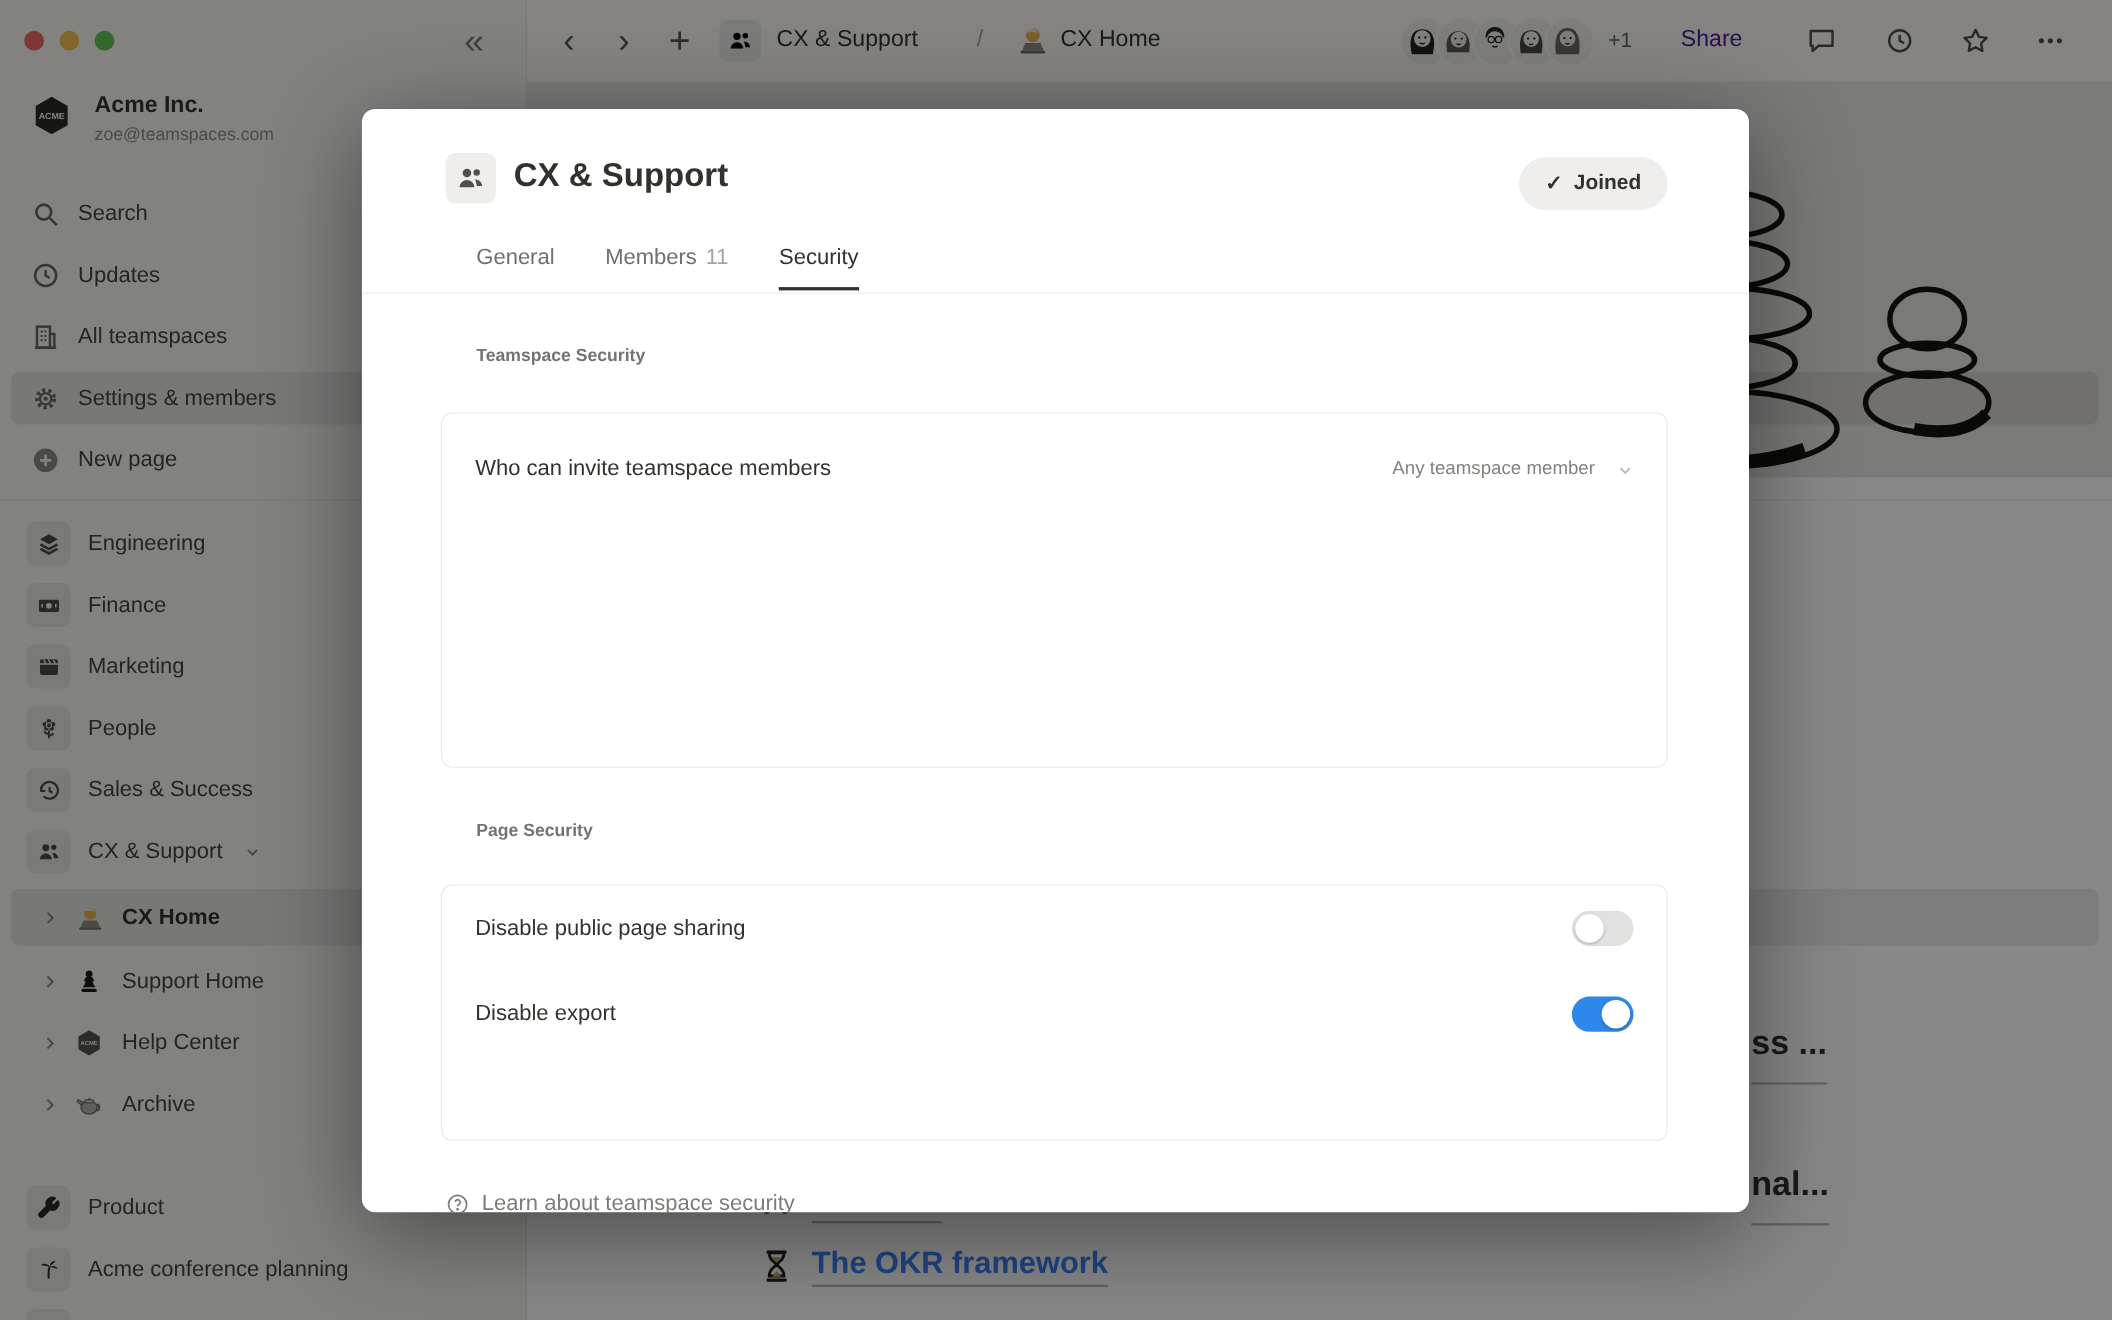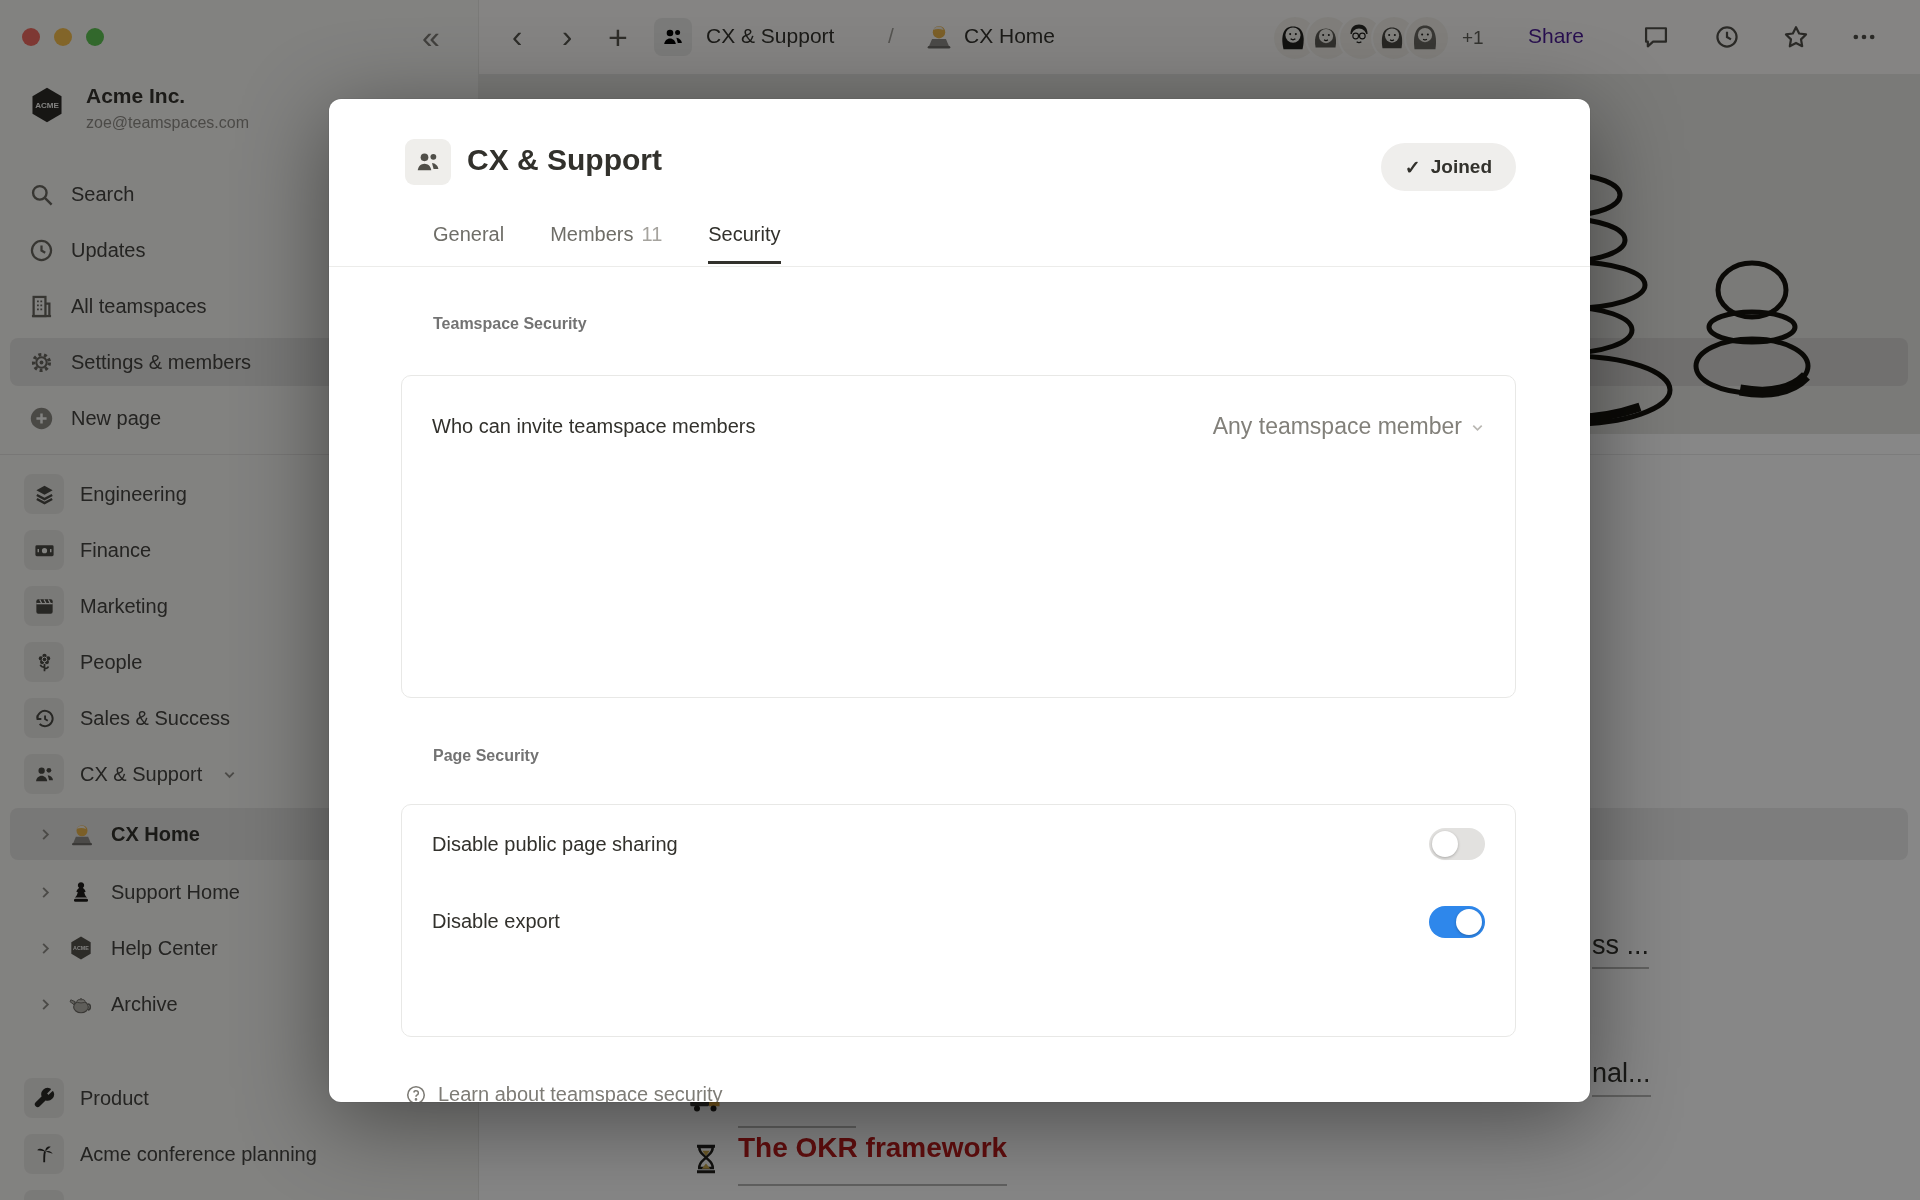--- a/index.html
+++ b/index.html
@@ -46,24 +46,24 @@
   .sicon{width:27px;height:27px;color:#68665f;flex:none}
   .chip{width:40px;height:40px;border-radius:8px;background:rgba(0,0,0,.06);flex:none;
         display:flex;align-items:center;justify-content:center;color:#4b4a44;margin-left:-4px}
   .slabel{font-size:20px;font-weight:500;color:#454440;white-space:nowrap}
   .tchev{width:15px;height:15px;color:#8f8d87;flex:none;margin-right:-2px}
   .pemoji{width:28px;height:28px;flex:none}
   .sdivider{position:absolute;left:0;right:0;top:454px;height:1px;background:rgba(0,0,0,.08)}
 
   
   .bglink{position:absolute;display:flex;align-items:center;gap:14px}
-  .bglink .txt{font-size:28px;font-weight:600;color:#b91c1c;
-               border-bottom:2px solid rgba(50,49,44,.35);padding-bottom:20px;white-space:nowrap}
-  .trunc{position:absolute;font-size:27px;font-weight:400;color:#32312c;
-         border-bottom:2px solid rgba(50,49,44,.35);padding-bottom:6px;white-space:nowrap}
+  .bglink .txt{font-size:28px;font-weight:600;color:#3b82f6;
+               border-bottom:2px solid rgba(50,49,44,.35);padding-bottom:4px;white-space:nowrap}
+  .trunc{position:absolute;font-size:31px;font-weight:700;color:#32312c;
+         border-bottom:2px solid rgba(50,49,44,.35);padding-bottom:18px;white-space:nowrap}
 
   
   #overlay{position:absolute;inset:0;background:rgba(0,0,0,.47);z-index:5}
   #modal{position:absolute;left:329px;top:99px;width:1261px;height:1003px;background:#fff;
          border-radius:12px;z-index:10;overflow:hidden;
          box-shadow:0 18px 90px rgba(0,0,0,.45),0 0 0 1px rgba(0,0,0,.04)}
   .m-chip{position:absolute;left:76px;top:40px;width:46px;height:46px;border-radius:9px;
           background:#efeeeb;display:flex;align-items:center;justify-content:center;color:#504f49}
   .m-title{position:absolute;left:138px;top:44px;font-size:30px;font-weight:700;color:#32312c}
   .joined{position:absolute;right:74px;top:44px;height:48px;padding:0 24px;border-radius:24px;
@@ -75,21 +75,21 @@
   .tab .cnt{color:#a5a39e}
   .tab.active{color:#32312c;font-weight:500;border-bottom-color:#32312c}
   .tabline{position:absolute;left:0;right:0;top:167px;height:1px;background:#ececea}
 
   .m-h{position:absolute;left:104px;font-size:16px;font-weight:700;color:#737373}
   .card{position:absolute;left:72px;right:74px;border:1px solid #e8e8e6;border-radius:10px;
         box-sizing:border-box;display:flex;flex-direction:column;padding:0 30px}
   .mrow{display:flex;align-items:center;justify-content:space-between}
   .mrow-title{font-size:20px;color:#32312c}
   .mrow-sub{font-size:17px;color:#8a8882;margin-top:9px}
-  .mval{font-size:23px;color:#82807a;display:flex;align-items:center;gap:8px;white-space:nowrap}
+  .mval{font-size:17px;color:#82807a;display:flex;align-items:center;gap:20px;white-space:nowrap}
   .dd-chev{width:15px;height:15px;color:#b9b7b2;margin-top:3px}
 
   .toggle{width:56px;height:32px;border-radius:16px;background:#e2e1df;position:relative;flex:none}
   .toggle .knob{position:absolute;top:3px;left:3px;width:26px;height:26px;border-radius:50%;
                 background:#fff;box-shadow:0 1px 3px rgba(0,0,0,.25)}
   .toggle.on{background:#2e87eb}
   .toggle.on .knob{left:auto;right:3px}
 
   .m-footer{position:absolute;left:76px;top:984px;display:flex;align-items:center;gap:11px;
             font-size:20px;color:#7e7c76}

